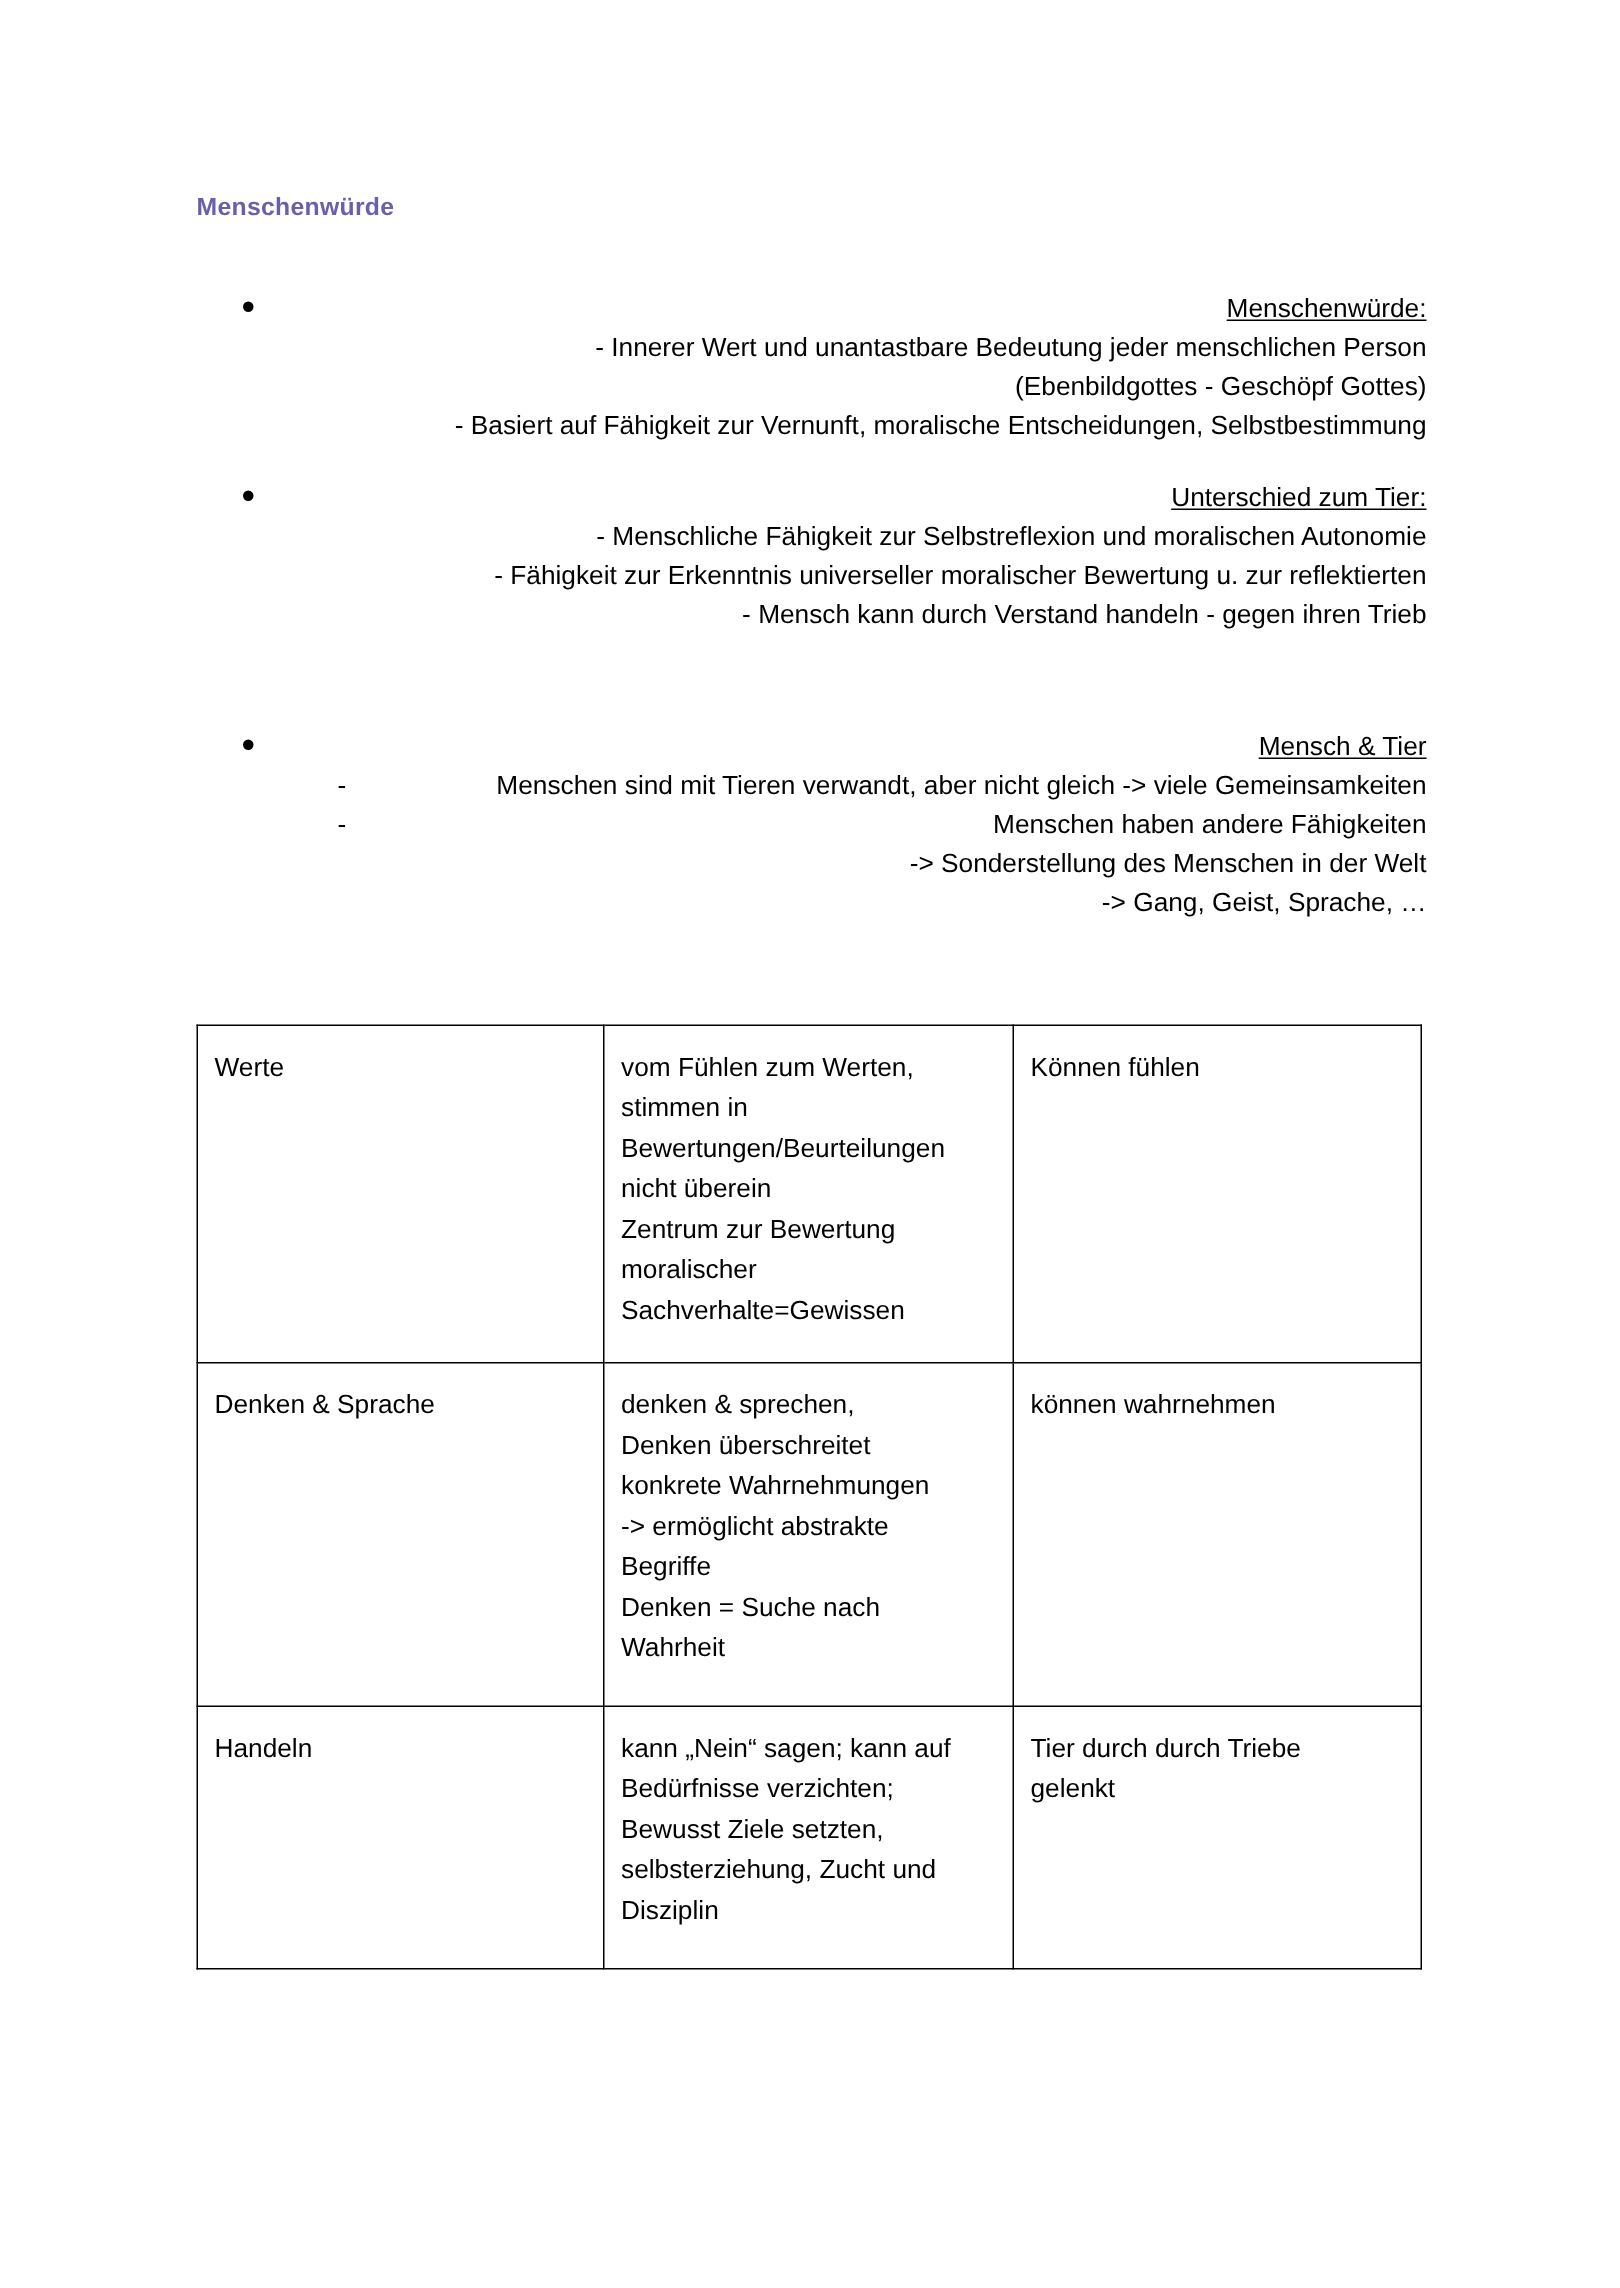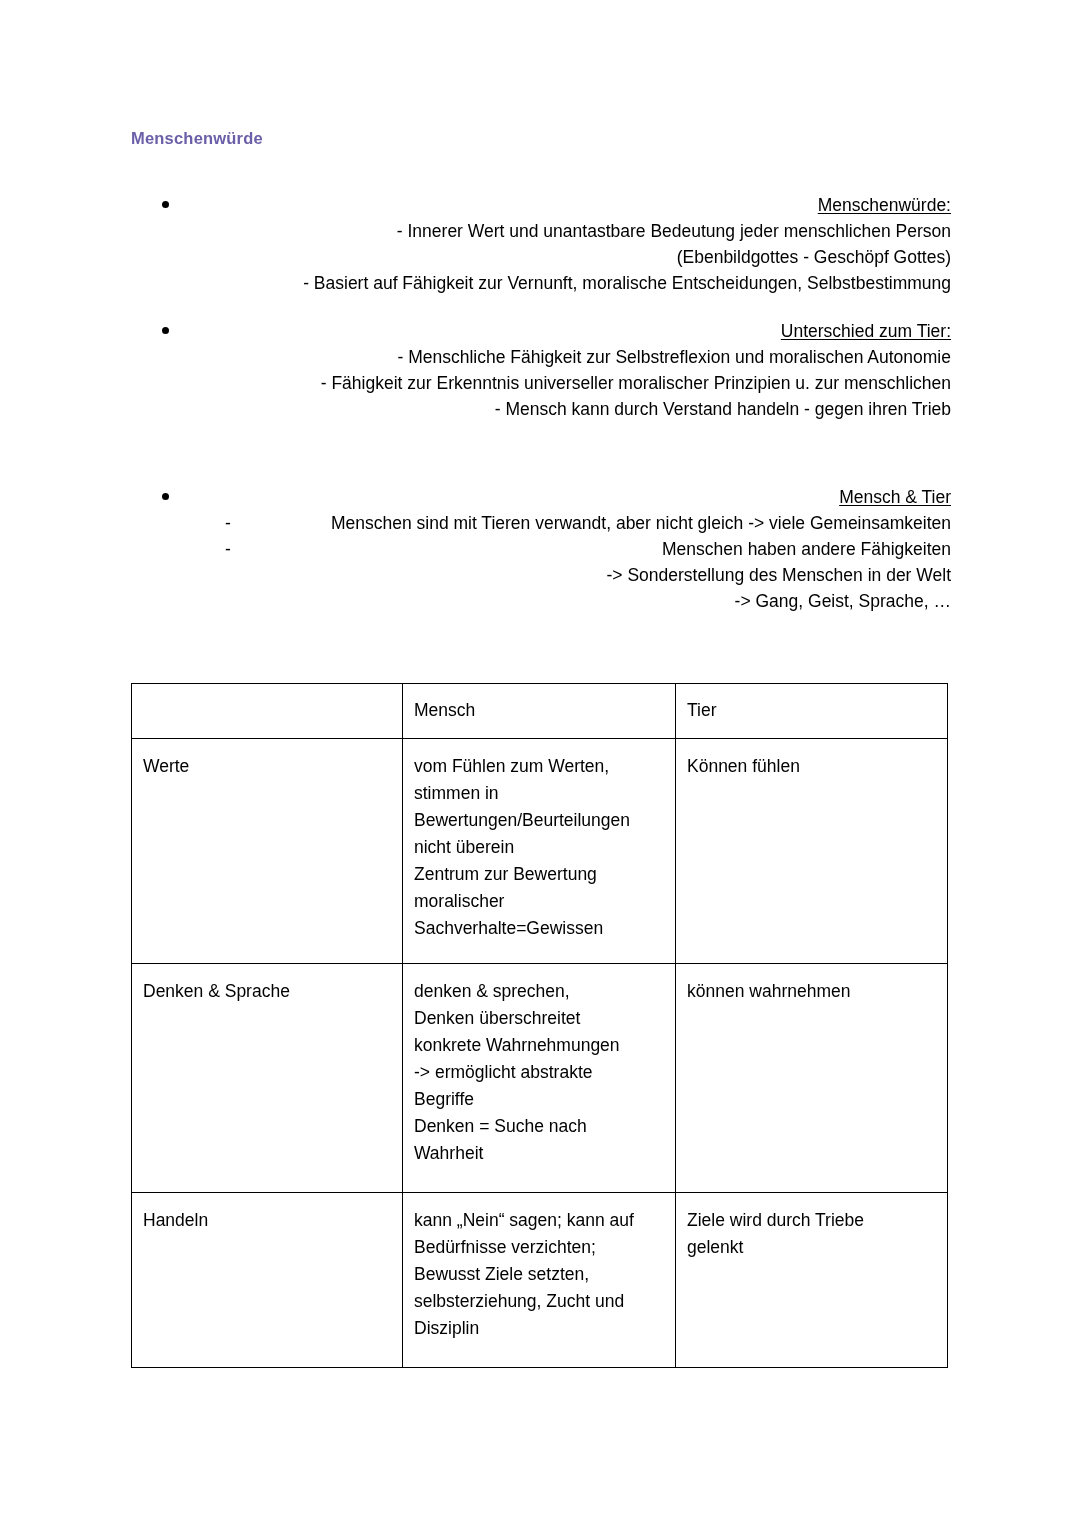--- a/index.html
+++ b/index.html
@@ -155,21 +155,21 @@
       <div class="body-line">(Ebenbildgottes - Geschöpf Gottes)</div>
       <div class="body-line"> - Basiert auf Fähigkeit zur Vernunft, moralische Entscheidungen, Selbstbestimmung</div>
     </div>
 
     <div class="gap-sm"></div>
 
     <div class="bullet-block">
       <span class="bullet-dot"></span>
       <div class="bullet-heading">Unterschied zum Tier:</div>
       <div class="body-line"> - Menschliche Fähigkeit zur Selbstreflexion und moralischen Autonomie</div>
-      <div class="body-line"> - Fähigkeit zur Erkenntnis universeller moralischer Prinzipien u. zur menschlichen</div>
+      <div class="body-line"> - Fähigkeit zur Erkenntnis universeller moralischer Bewertung u. zur reflektierten</div>
       <div class="body-line">- Mensch kann durch Verstand handeln - gegen ihren Trieb</div>
     </div>
 
     <div class="gap-lg"></div>
 
     <div class="bullet-block">
       <span class="bullet-dot"></span>
       <div class="bullet-heading">Mensch &amp; Tier</div>
 
       <div class="sub-list">
@@ -190,25 +190,20 @@
   </div>
 
   <div class="tbl-wrap">
     <table class="cmp">
       <colgroup>
         <col class="c1">
           <col class="c2">
           <col class="c3">
       </colgroup>
       <tbody>
-        <tr class="head">
-          <td class="hdr-blank"></td>
-          <td>Mensch</td>
-          <td>Tier</td>
-        </tr>
 
         <tr class="row-werte">
           <td>Werte</td>
           <td class="cell-lines">
             <span>vom Fühlen zum Werten,</span>
             <span>stimmen in</span>
             <span>Bewertungen/Beurteilungen</span>
             <span>nicht überein</span>
             <span>Zentrum zur Bewertung</span>
             <span>moralischer</span>
@@ -238,21 +233,21 @@
         <tr class="row-handeln">
           <td>Handeln</td>
           <td class="cell-lines">
             <span>kann „Nein“ sagen; kann auf</span>
             <span>Bedürfnisse verzichten;</span>
             <span>Bewusst Ziele setzten,</span>
             <span>selbsterziehung, Zucht und</span>
             <span>Disziplin</span>
           </td>
           <td class="cell-lines">
-            <span>Ziele wird durch Triebe</span>
+            <span>Tier durch durch Triebe</span>
             <span>gelenkt</span>
           </td>
         </tr>
       </tbody>
     </table>
   </div>
 
 </div>
 
 </body></html>

